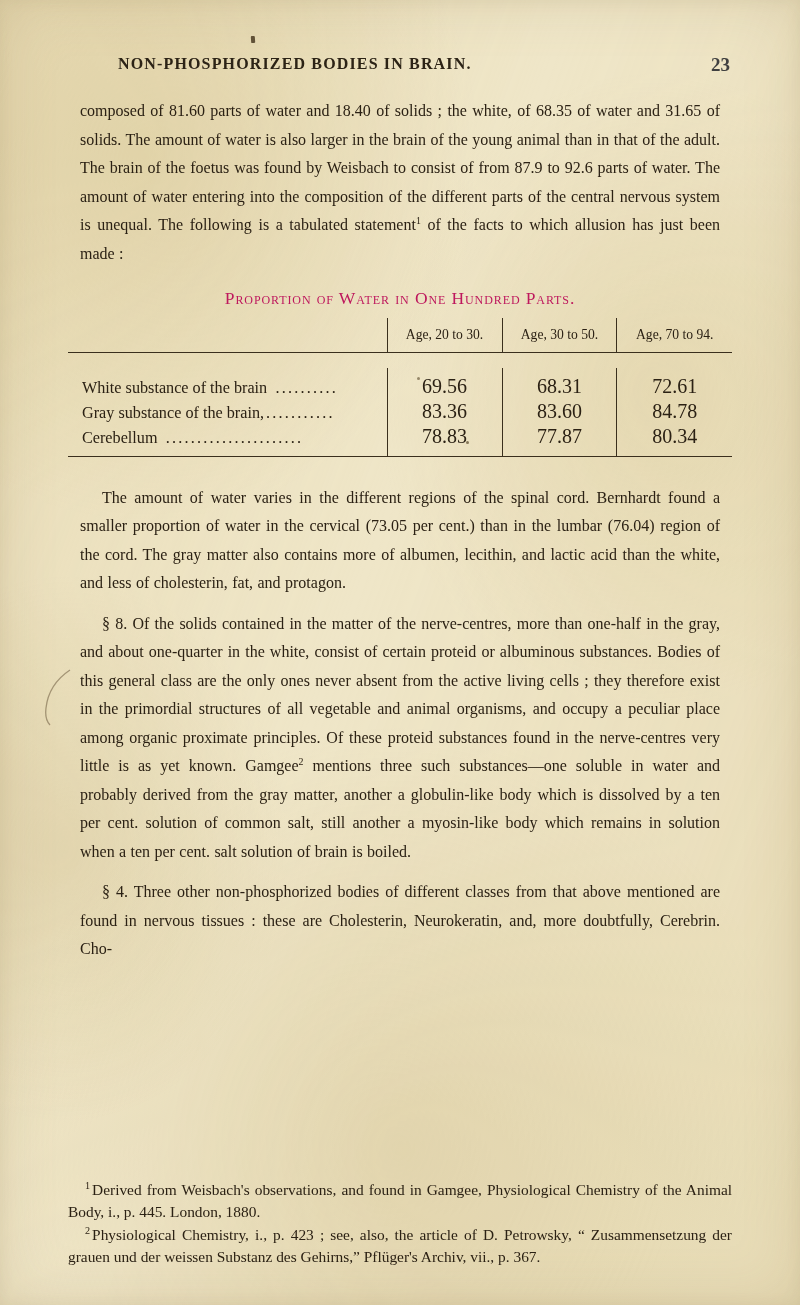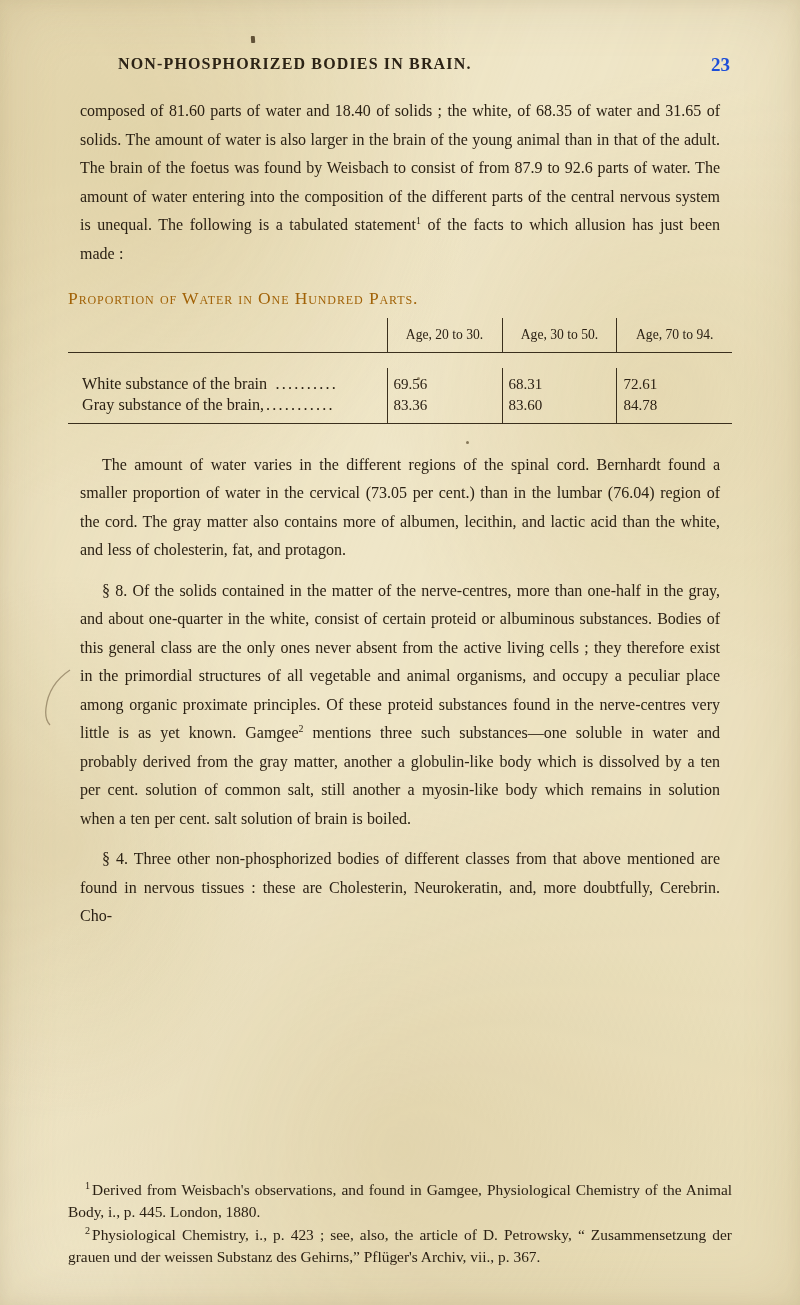--- a/index.html
+++ b/index.html
@@ -66,21 +66,21 @@
     font-weight: 600;
     color: #2c2316;
     white-space: nowrap;
   }
   .running-head .rh-folio {
     position: absolute;
     right: 2px;
     top: -1px;
     font-size: 19px;
     font-weight: 600;
-    color: #1d4ed8;
+    color: #404040;
   }
 
   
   .body-block {
     margin-top: 16px;
   }
   p.para {
     margin: 12px;
     font-size: 16px;
     line-height: 28.5px;
@@ -93,25 +93,26 @@
     text-indent: 22px;
   }
   .sup {
     font-size: 0.62em;
     vertical-align: super;
     line-height: 0;
   }
 
   
   .table-caption {
+    text-align: center;
     font-variant: small-caps;
     font-size: 17.5px;
     letter-spacing: 0.9px;
     margin: 20px 0 9px 0;
-    color: #a16207;
+    color: #be185d;
   }
 
   
   .data-table-wrap {
     margin: 0 0 10px 0;
   }
   table.data-table {
     width: 100%;
     border-collapse: collapse;
     font-size: 15.2px;
@@ -149,22 +150,22 @@
   table.data-table tbody tr:last-child td {
     padding-bottom: 8px;
   }
   td.row-label {
     width: 48%;
     white-space: nowrap;
     font-size: 16.2px;
     padding-left: 14px !important;
   }
   td.num {
-    text-align: left;
-    font-size: 15px;
+    text-align: center;
+    font-size: 20px;
     width: 17.3%;
   }
   .leader {
     letter-spacing: 2.2px;
     padding-left: 2px;
   }
   table.data-table .rule-bottom td {
     border-top: 1.4px solid #3a2f1d;
     height: 0;
     padding: 0;
@@ -284,20 +285,26 @@
               <td class="num vline">69.56</td>
               <td class="num vline">68.31</td>
               <td class="num vline">72.61</td>
             </tr>
             <tr>
               <td class="row-label"><span>Gray substance of the brain,</span><span class="leader">...........</span></td>
               <td class="num vline">83.36</td>
               <td class="num vline">83.60</td>
               <td class="num vline">84.78</td>
             </tr>
+            <tr>
+              <td class="row-label"><span>Cerebellum</span><span class="leader"> ......................</span></td>
+              <td class="num vline">78.83</td>
+              <td class="num vline">77.87</td>
+              <td class="num vline">80.34</td>
+            </tr>
           </tbody>
           <tbody>
               <tr class="rule-bottom">
             <td colspan="4"></td>
           </tr>
         </tbody>
           </table>
       </div>
 
       <p class="para indent">The amount of water varies in the different regions of the spinal cord. Bernhardt found a smaller proportion of water in the cervical (73.05 per cent.) than in the lumbar (76.04) region of the cord. The gray matter also contains more of albumen, lecithin, and lactic acid than the white, and less of cholesterin, fat, and protagon.</p>

